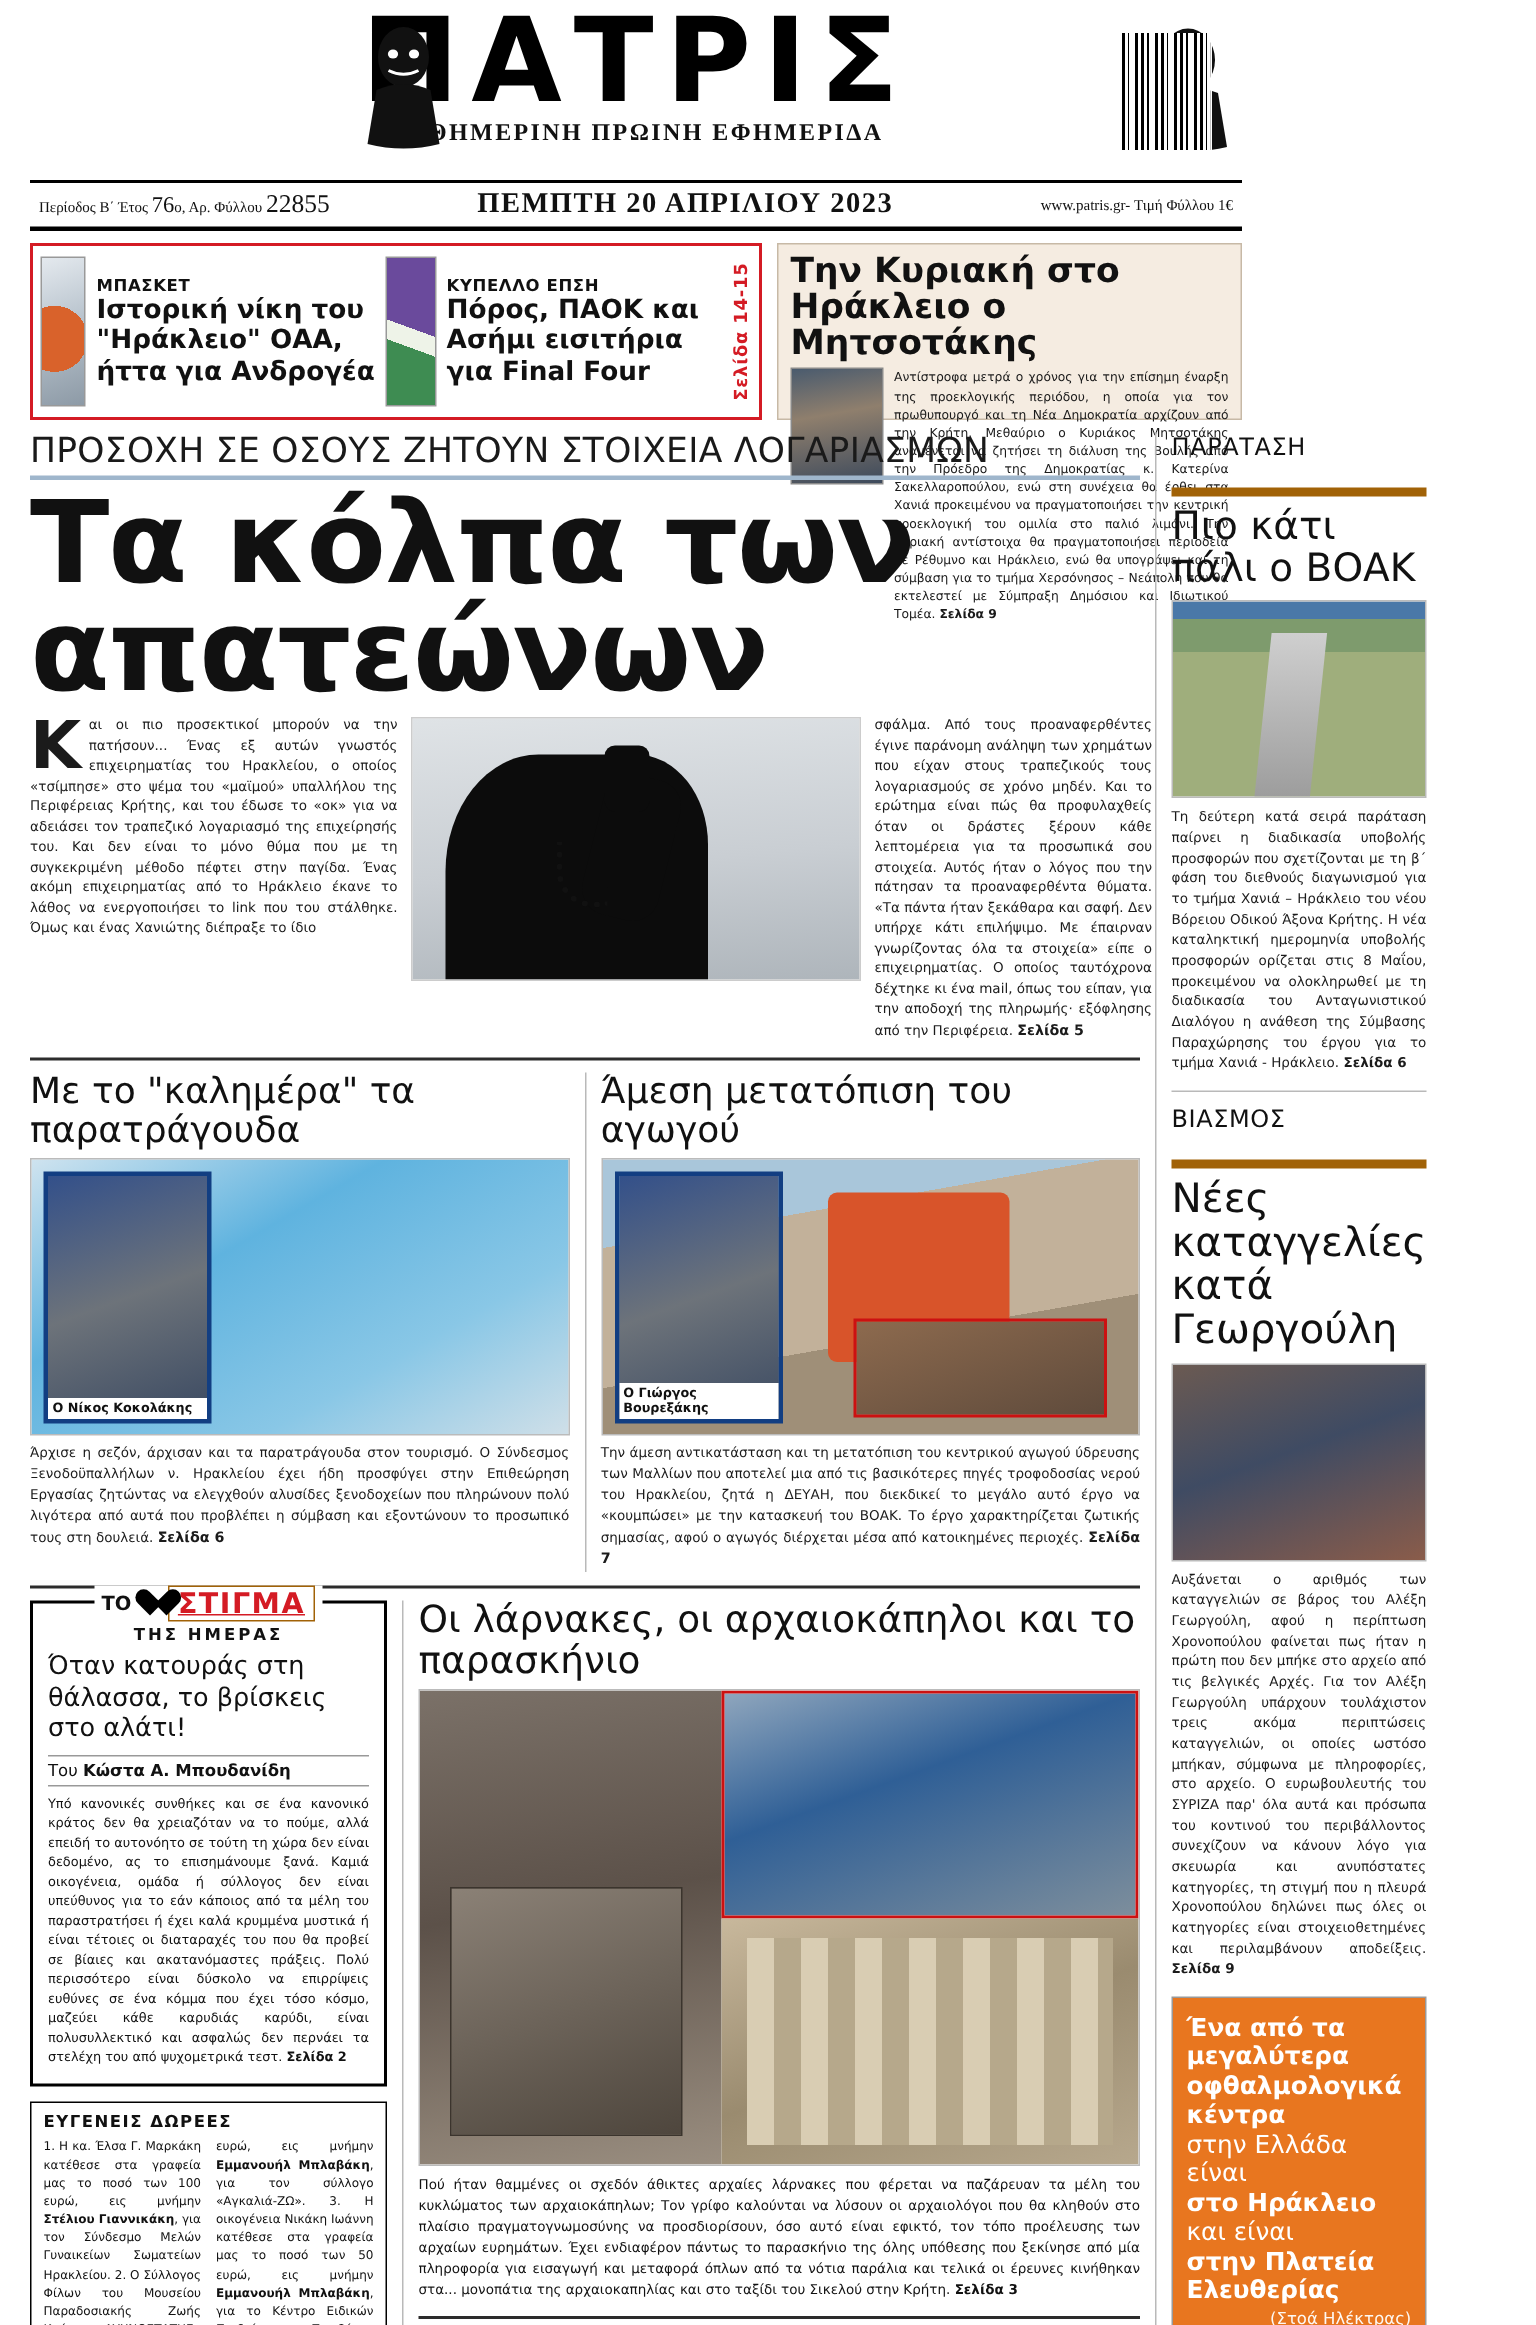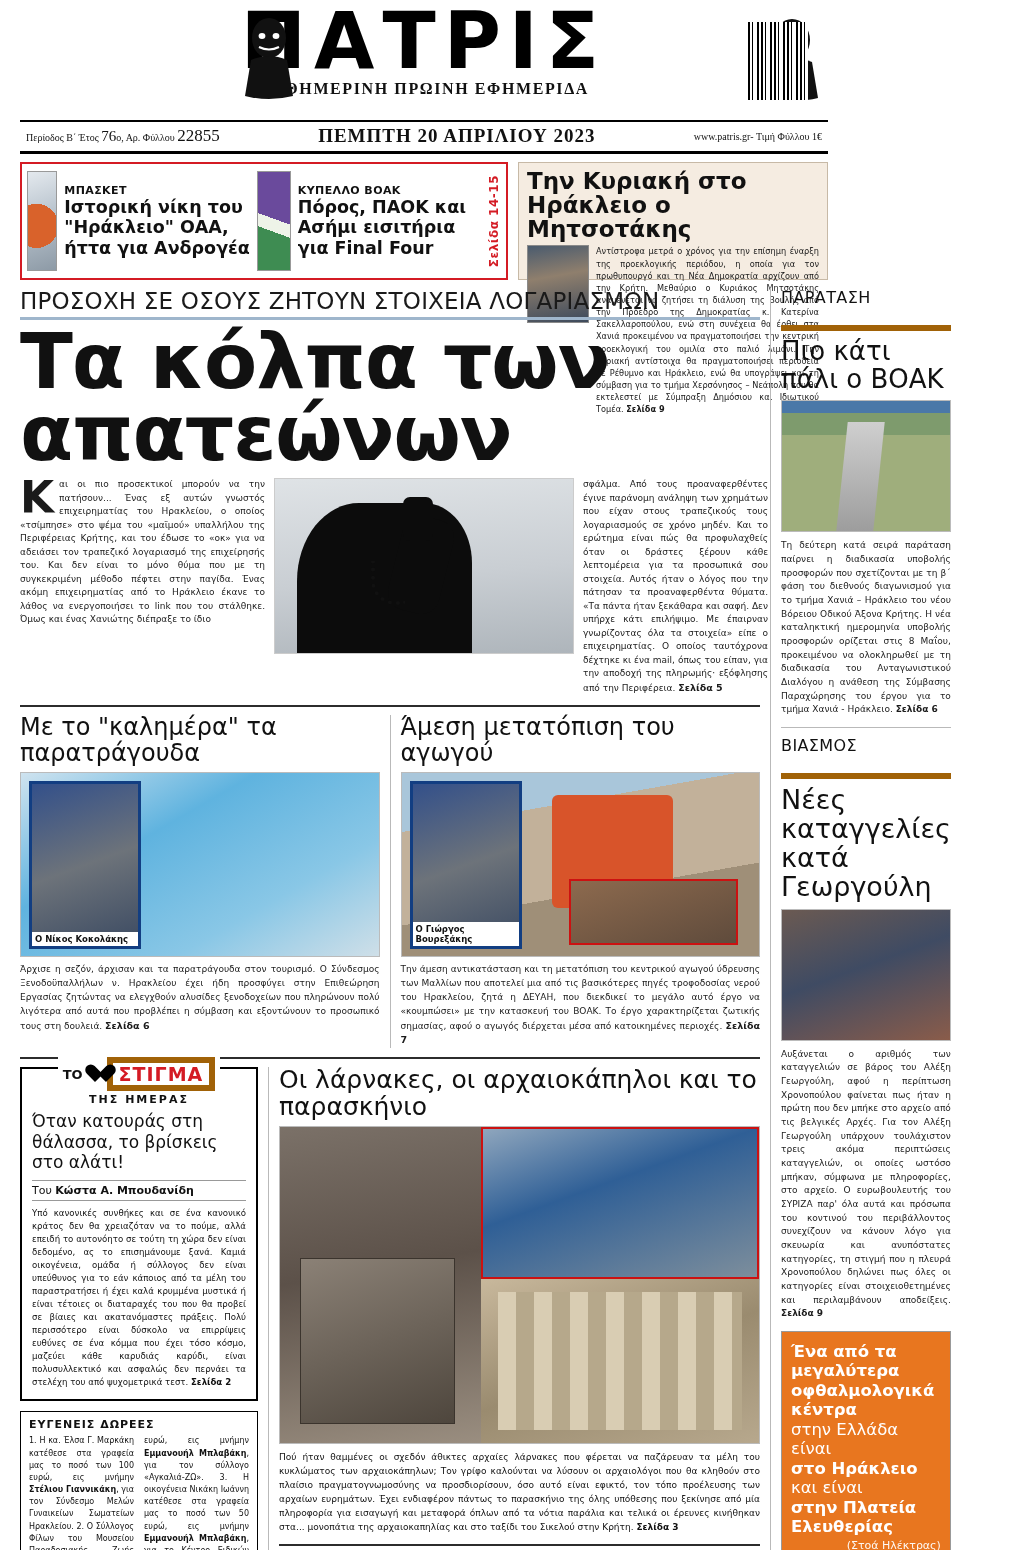--- a/index.html
+++ b/index.html
@@ -138,22 +138,22 @@
 
   .stigma-box { border: 2px solid #000; padding: 8px 10px 10px; position: relative; }
   .stigma-head { display:flex; align-items:center; justify-content:center; gap:1px;
       margin-top:-20px; background:#fff; width: fit-content; margin-left:auto; margin-right:auto; padding: 0 5px;}
   .stigma-to { font-size: 13px; font-weight: bold; }
   .heart { width: 22px; height: 20px; position: relative; }
   .heart::before, .heart::after { content:""; position:absolute; width: 11px; height: 17px;
       background:#000; border-radius: 11px 11px 0 0; top: 1px; }
   .heart::before { left: 11px; transform: rotate(-45deg); transform-origin: 0 100%; }
   .heart::after  { left: 11px; transform: rotate(45deg); transform-origin: 100% 100%; }
-  .stigma-word { border: 6px solid #a16207; color:#d41b24; font-weight: bold;
-      font-size: 19px; padding: 0 6px; letter-spacing: 1px; }
+  .stigma-word { border: 1px solid #a16207; color:#d41b24; font-weight: bold;
+      font-size: 19px; padding: 0 6px; letter-spacing: 1px; text-decoration: underline; }
   .stigma-day { text-align:center; font-size: 11px; font-weight: bold; letter-spacing: 2px; margin-top: 2px; }
   .stigma-title { text-align:left; font-size: 17px; line-height: 1.2; margin: 5px 0 7px; }
   .stigma-by { font-size: 11px; border-top: 1px solid #999; border-bottom: 1px solid #999;
       padding: 3px 0; margin-bottom: 6px; }
   .stigma-by b { font-weight: bold; }
   .stigma-text { font-size: 8.6px; line-height: 1.52; text-align: justify; }
 
   .donations { border: 1px solid #000; padding: 6px 8px; margin-top: 10px; }
   .don-title { text-align:left; font-size: 11px; font-weight: bold; letter-spacing: 1px; margin-bottom: 4px; }
   .don-cols { column-count: 2; column-gap: 10px; font-size: 8px; line-height: 1.52; text-align: justify; }
@@ -240,21 +240,21 @@
       <div class="sp-item">
         <div class="sp-photo basket"></div>
         <div class="sp-text">
           <div class="kicker">ΜΠΑΣΚΕΤ</div>
           <div class="title">Ιστορική νίκη του "Ηράκλειο" ΟΑΑ, ήττα για Ανδρογέα</div>
         </div>
       </div>
       <div class="sp-item">
         <div class="sp-photo football"></div>
         <div class="sp-text">
-          <div class="kicker">ΚΥΠΕΛΛΟ ΒΟΑΚ</div>
+          <div class="kicker">ΚΥΠΕΛΛΟ ΕΠΣΗ</div>
           <div class="title">Πόρος, ΠΑΟΚ και Ασήμι εισιτήρια για Final Four</div>
         </div>
       </div>
       <div class="sp-page">Σελίδα 14-15</div>
     </div>
 
     <div class="teaser-pm">
       <div class="pm-title">Την Κυριακή στο Ηράκλειο ο Μητσοτάκης</div>
       <div class="pm-body">
         <div class="pm-photo"></div>

